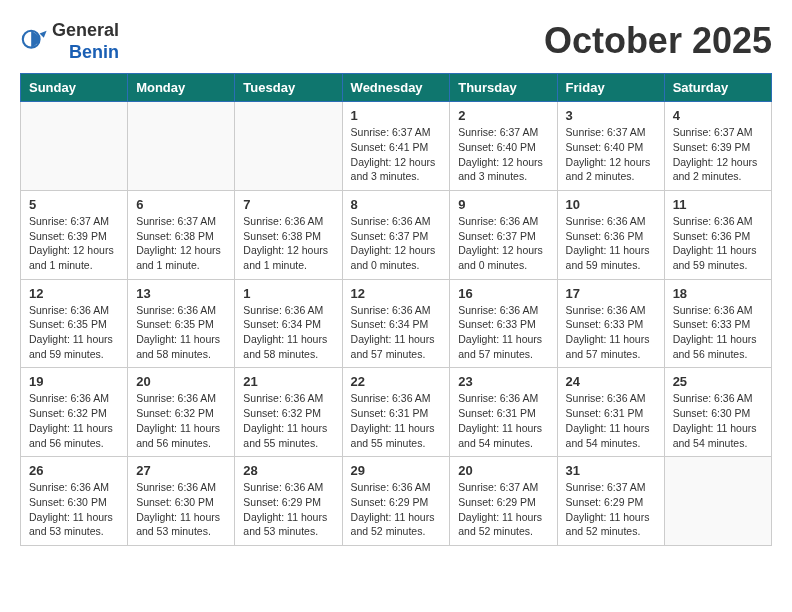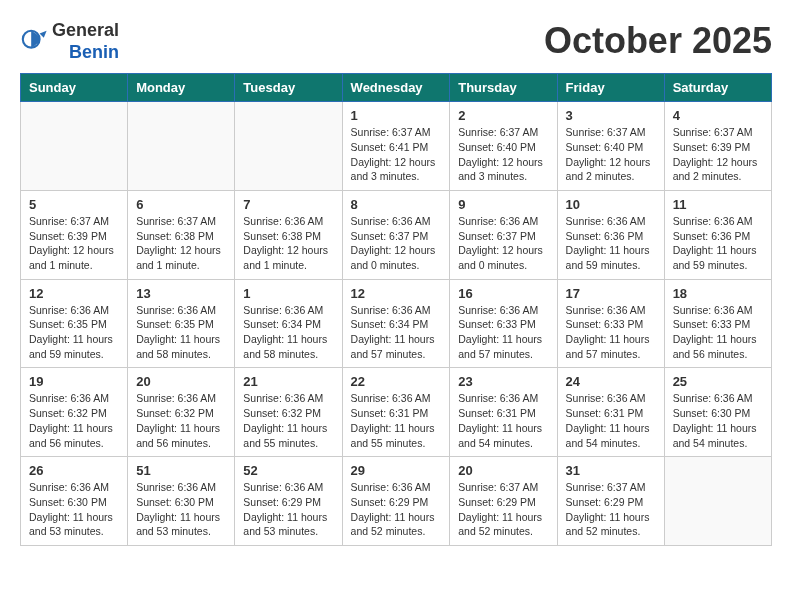--- a/index.html
+++ b/index.html
@@ -303,28 +303,28 @@
       </tr>
       <tr>
         <td>
           <div class="day-number">26</div>
           <div class="day-info" style="white-space: pre-line;">Sunrise: 6:36 AM
 Sunset: 6:30 PM
 Daylight: 11 hours
 and 53 minutes.</div>
         </td>
         <td>
-          <div class="day-number">51</div>
+          <div class="day-number">27</div>
           <div class="day-info" style="white-space: pre-line;">Sunrise: 6:36 AM
 Sunset: 6:30 PM
 Daylight: 11 hours
 and 53 minutes.</div>
         </td>
         <td>
-          <div class="day-number">52</div>
+          <div class="day-number">28</div>
           <div class="day-info" style="white-space: pre-line;">Sunrise: 6:36 AM
 Sunset: 6:29 PM
 Daylight: 11 hours
 and 53 minutes.</div>
         </td>
         <td>
           <div class="day-number">29</div>
           <div class="day-info" style="white-space: pre-line;">Sunrise: 6:36 AM
 Sunset: 6:29 PM
 Daylight: 11 hours

